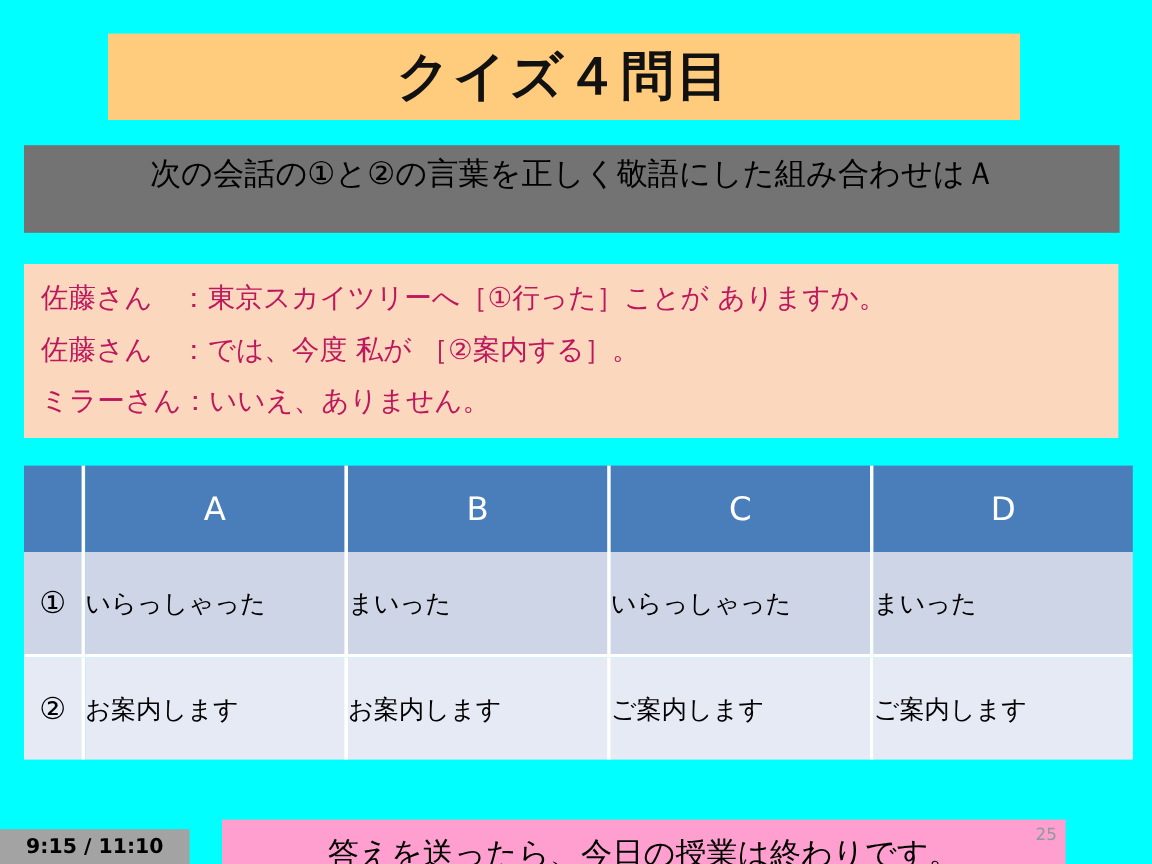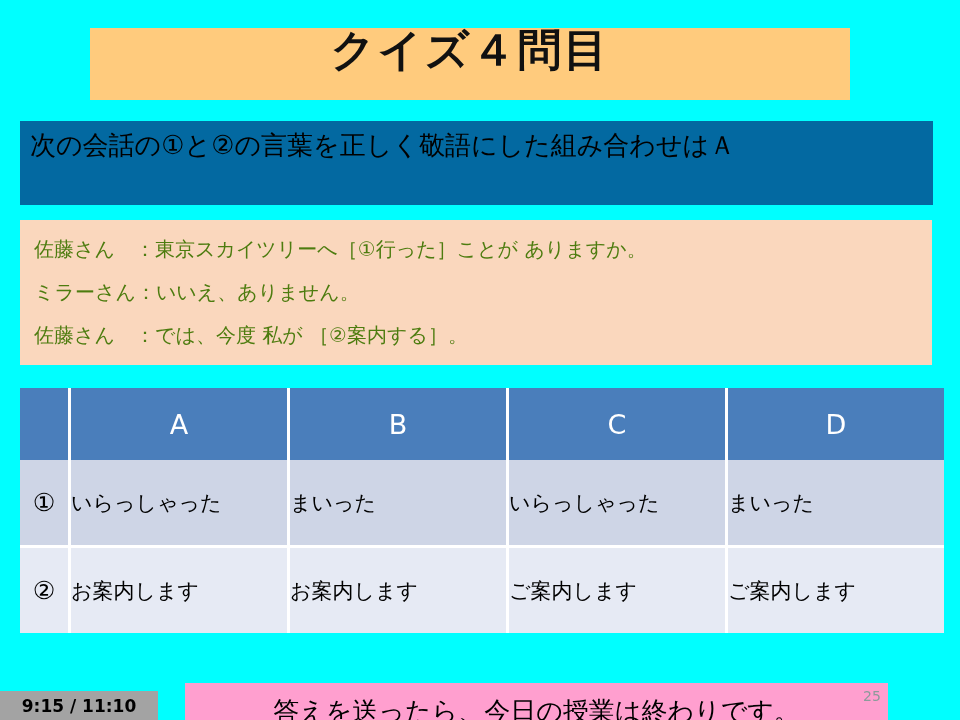--- a/index.html
+++ b/index.html
@@ -26,63 +26,64 @@
 
   
   .title-box {
     position: absolute;
     left: 90px;
     top: 28px;
     width: 760px;
     height: 72px;
     background: #ffcb7d;
     display: flex;
-    align-items: flex-start;
+    align-items: center;
     justify-content: center;
   }
   .title-text {
     font-size: 44px;
     font-weight: bold;
     color: #111111;
     letter-spacing: 2px;
     line-height: 1;
   }
 
   
   .question-box {
     position: absolute;
     left: 20px;
     top: 121px;
     width: 913px;
-    height: 84px;
-    background: #0369a1;
+    height: 73px;
+    background: #737373;
     box-sizing: border-box;
     padding: 4px 8px 0 10px;
+    text-align: center;
   }
   .question-line {
     font-size: 26px;
     color: #000000;
     line-height: 40px;
     white-space: nowrap;
   }
 
   
   .dialogue-box {
     position: absolute;
     left: 20px;
     top: 220px;
     width: 912px;
     height: 145px;
     background: #fad7bd;
     box-sizing: border-box;
     padding: 8px 0 0 14px;
   }
   .dialogue-line {
-    font-size: 20px;
-    color: #4d7c0f;
+    font-size: 23px;
+    color: #be185d;
     line-height: 43px;
     white-space: nowrap;
   }
 
   
   .answer-table {
     position: absolute;
     left: 20px;
     top: 388px;
     width: 915px;
@@ -182,22 +183,22 @@
   <div class="title-box">
     <div class="title-text">クイズ４問目</div>
   </div>
 
   <div class="question-box">
     <div class="question-line">次の会話の①と②の言葉を正しく敬語にした組み合わせはＡ</div>
   </div>
 
   <div class="dialogue-box">
     <div class="dialogue-line">佐藤さん　：東京スカイツリーへ［①行った］ことが ありますか。</div>
+    <div class="dialogue-line">佐藤さん　：では、今度 私が ［②案内する］。</div>
     <div class="dialogue-line">ミラーさん：いいえ、ありません。</div>
-    <div class="dialogue-line">佐藤さん　：では、今度 私が ［②案内する］。</div>
   </div>
 
   <table class="answer-table">
     <thead>
       <tr>
         <th class="hdr hdr-corner col-label"></th>
         <th class="hdr col-opt">A</th>
         <th class="hdr col-opt">B</th>
         <th class="hdr col-opt">C</th>
         <th class="hdr col-opt">D</th>

